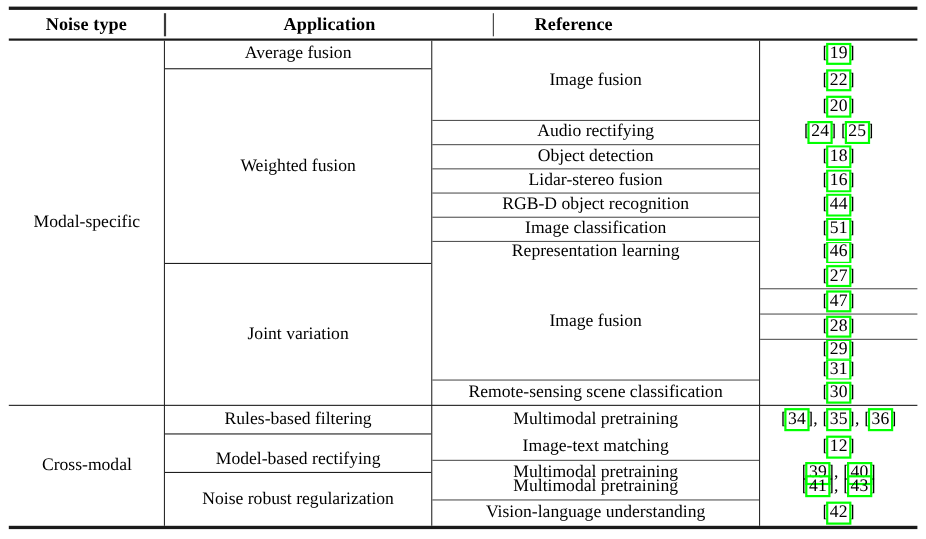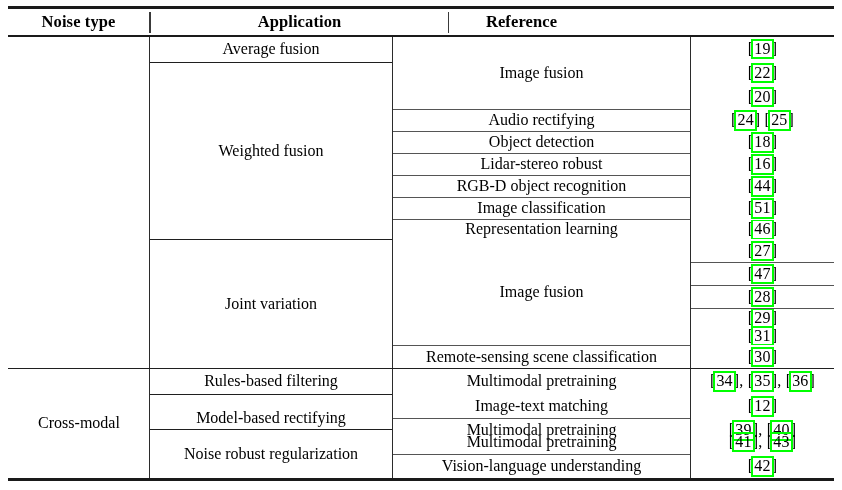--- a/index.html
+++ b/index.html
@@ -117,20 +117,21 @@
     <div class="hsep"></div>
     <div class="hcell h-app">Application</div>
     <div class="hsep"></div>
     <div class="hcell h-ref">Reference</div>
   </div>
 
   <div class="vline v1"></div>
   <div class="vline v2"></div>
   <div class="vline v3"></div>
 
+  <div class="cell" style="left:9px;  top:37px;  width:140px; height:331px;">Modal-specific</div>
   <div class="cell" style="left:9px;  top:369px; width:140px; height:109px;">Cross-modal</div>
   <div class="hline dark" style="left:8px; top:368px; width:826px;"></div>
 
   <div class="cell" style="left:150px; top:37px;  width:242px; height:25px;">Average fusion</div>
   <div class="hline dark" style="left:150px; top:62px; width:242px;"></div>
 
   <div class="cell" style="left:150px; top:63px;  width:242px; height:176px;">Weighted fusion</div>
   <div class="hline dark" style="left:150px; top:239px; width:242px;"></div>
 
   <div class="cell" style="left:150px; top:369px; width:242px; height:25px;">Rules-based filtering</div>
@@ -145,21 +146,21 @@
 
   <div class="cell" style="left:393px; top:37px;  width:297px; height:72px;">Image fusion</div>
   <div class="hline" style="left:393px; top:109px; width:297px;"></div>
 
   <div class="cell" style="left:393px; top:110px; width:297px; height:21px;">Audio rectifying</div>
   <div class="hline" style="left:393px; top:131px; width:297px;"></div>
 
   <div class="cell" style="left:393px; top:132px; width:297px; height:21px;">Object detection</div>
   <div class="hline" style="left:393px; top:153px; width:297px;"></div>
 
-  <div class="cell" style="left:393px; top:154px; width:297px; height:21px;">Lidar-stereo robust</div>
+  <div class="cell" style="left:393px; top:154px; width:297px; height:21px;">Lidar-stereo fusion</div>
   <div class="hline" style="left:393px; top:175px; width:297px;"></div>
 
   <div class="cell" style="left:393px; top:176px; width:297px; height:21px;">RGB-D object recognition</div>
   <div class="hline" style="left:393px; top:197px; width:297px;"></div>
 
   <div class="cell" style="left:393px; top:198px; width:297px; height:21px;">Image classification</div>
   <div class="hline" style="left:393px; top:219px; width:297px;"></div>
 
   <div class="cell" style="left:393px; top:220px; width:297px; height:19px;">Representation learning</div>
 

